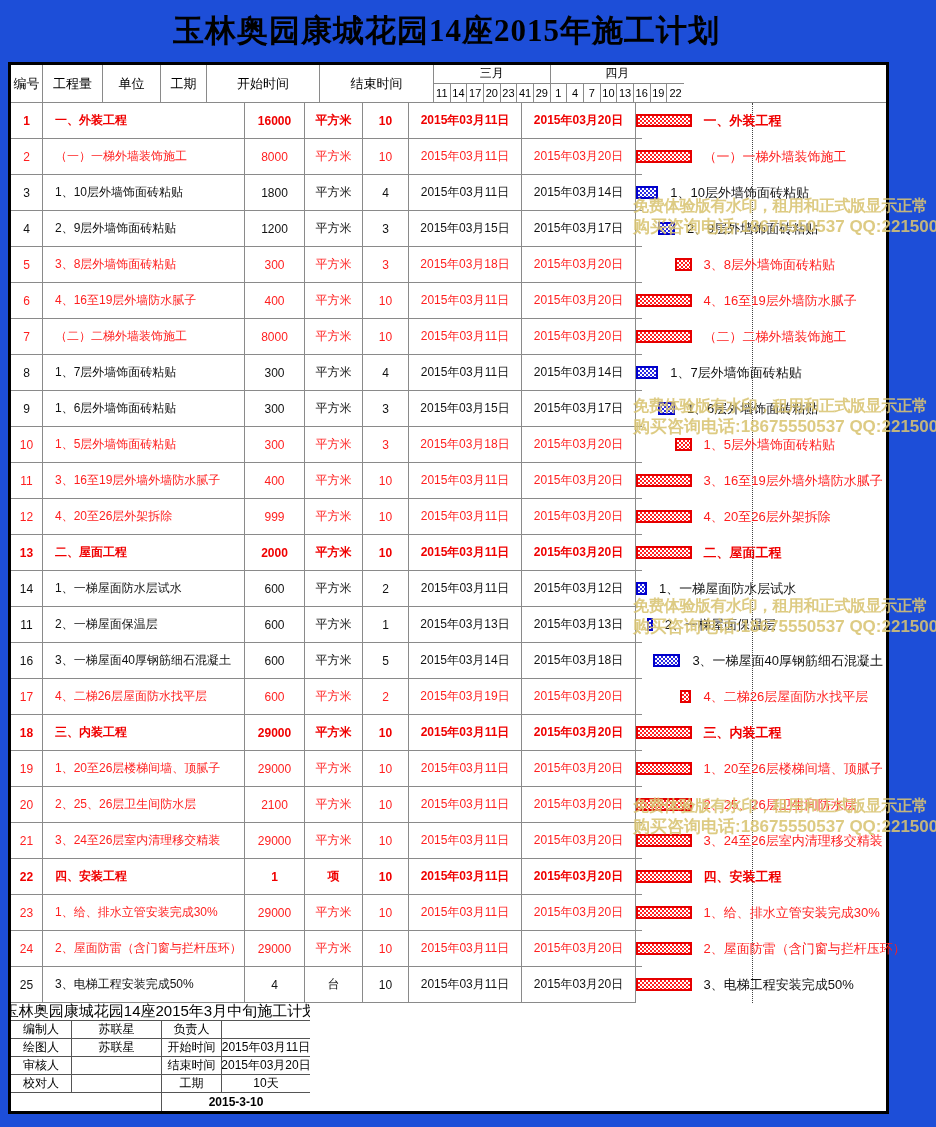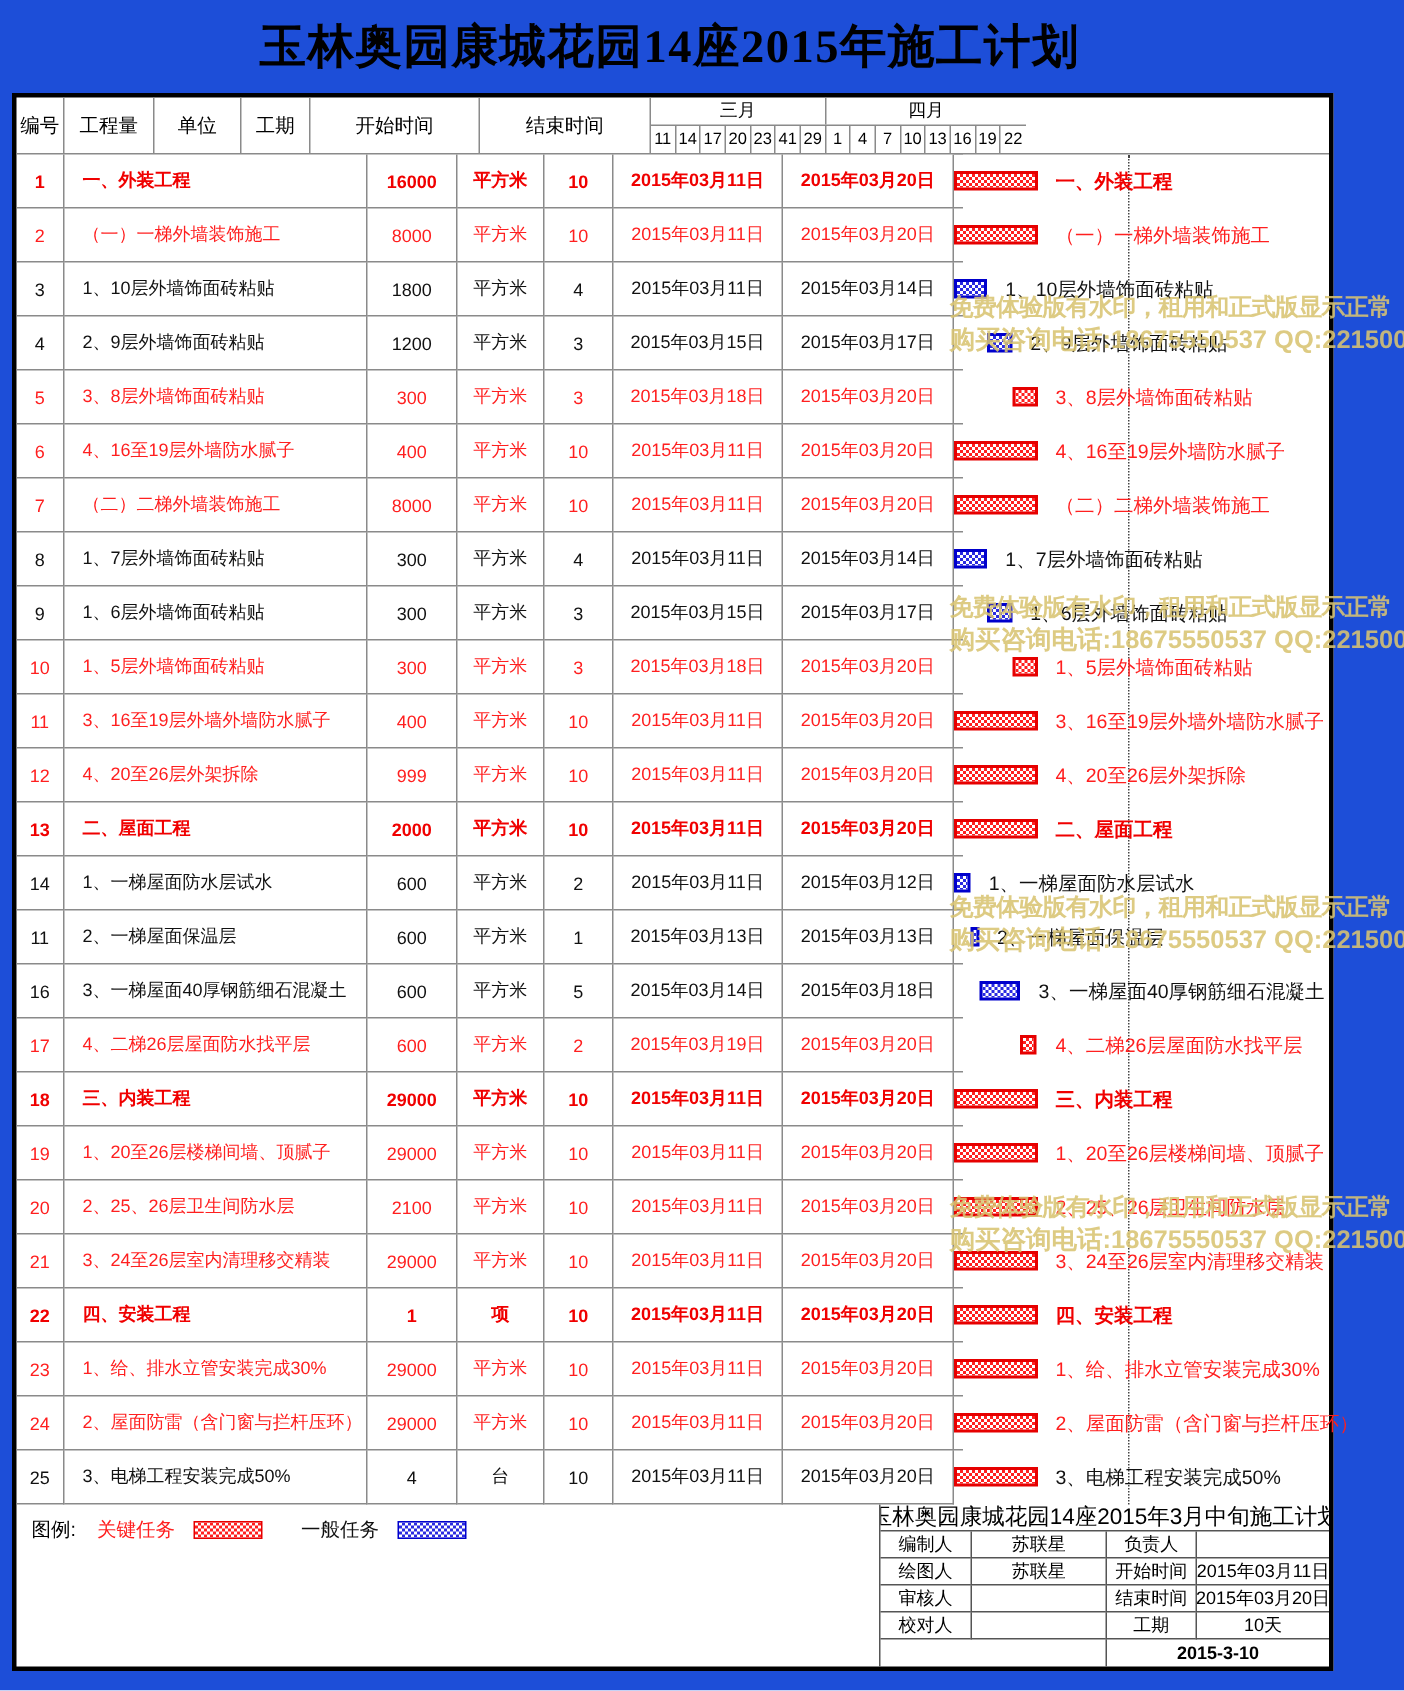--- a/index.html
+++ b/index.html
@@ -505,29 +505,20 @@
           <div class="tcell w-end">2015年03月20日</div>
           <div class="gcell">
             <div class="tick"></div>
             <div class="bar red" style="left: 0px; width: 55.6px;"></div>
             <div class="glabel" style="left: 67.6px;">3、电梯工程安装完成50%</div>
           </div>
         </div>
       </div>
 
     <div class="foot">
-      <div class="legend-box">
-        <div class="legend-line">
-          <span class="legend-title">图例:</span>
-          <span class="legend-key-label">关键任务</span>
-          <span class="swatch red"></span>
-          <span class="legend-gen-label">一般任务</span>
-          <span class="swatch blue"></span>
-        </div>
-      </div>
       <div class="info-table">
         <div class="icell span4 first">玉林奥园康城花园14座2015年3月中旬施工计划</div>
         <div class="icell first">编制人</div>
         <div class="icell">苏联星</div>
         <div class="icell">负责人</div>
         <div class="icell"></div>
         <div class="icell first">绘图人</div>
         <div class="icell">苏联星</div>
         <div class="icell">开始时间</div>
         <div class="icell">2015年03月11日</div>

